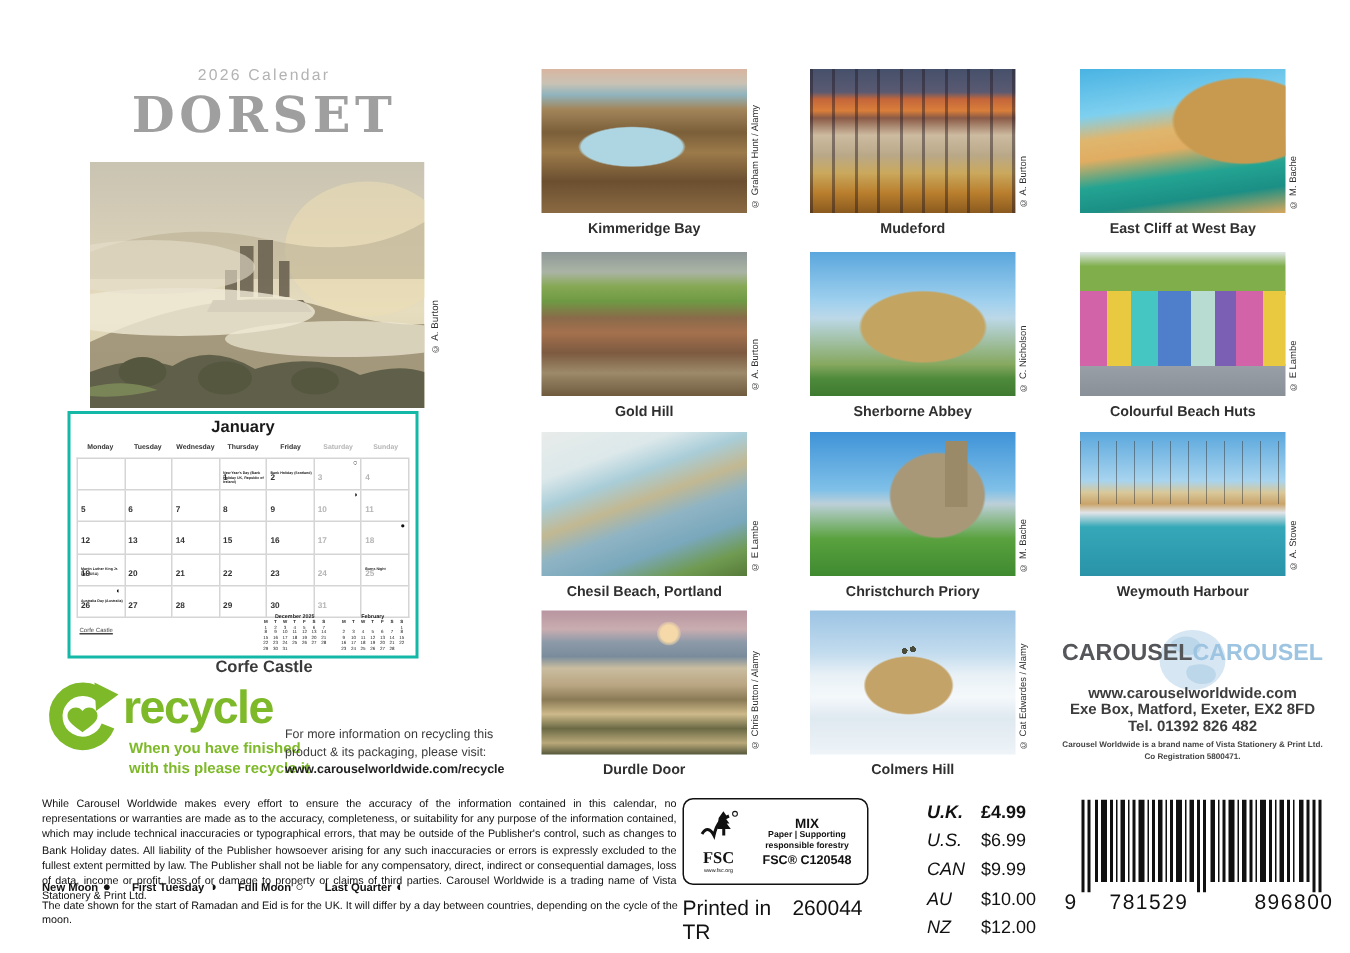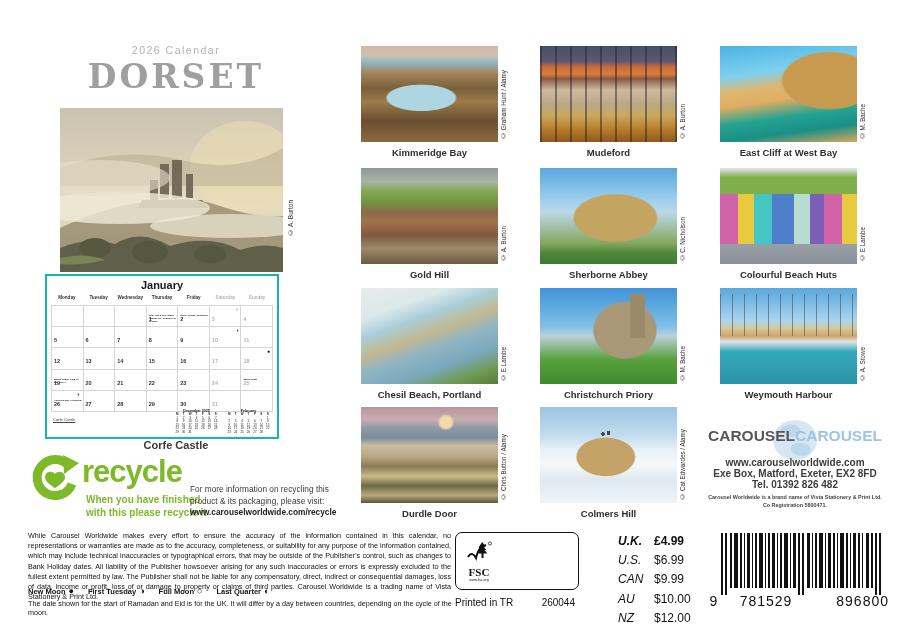--- a/index.html
+++ b/index.html
@@ -130,21 +130,21 @@
   .fsc-box{left:455px;top:532px;width:122px;height:56px;border:1.6px solid #111;
            border-radius:7px;display:flex;align-items:center;background:#fff;}
   .fsc-left{width:46px;text-align:center;}
   .fsc-word{font-family:"Liberation Serif",serif;font-weight:700;font-size:11px;color:#111;line-height:1;}
   .fsc-url{font-size:3.6px;color:#111;}
   .fsc-right{flex:1;text-align:center;padding-right:4px;}
   .fsc-mix{font-size:9px;font-weight:700;color:#111;}
   .fsc-sub{font-size:5.8px;font-weight:700;color:#111;line-height:1.2;}
   .fsc-code{font-size:8.4px;font-weight:700;color:#111;margin-top:1px;}
   .print-line{left:455px;top:597px;width:120px;display:flex;justify-content:space-between;
-              font-size:10px;color:#111;}
+              font-size:14px;color:#111;}
 
   .prices{left:618px;top:531px;font-size:12px;color:#111;}
   .price-row{display:flex;height:19.4px;align-items:center;}
   .price-row .lab{width:36px;font-style:italic;}
   .price-row.bold{font-weight:700;}
 
   .barcode{left:703px;top:533px;width:192px;height:90px;background:#fff;}
   .bc-digits{position:absolute;top:60px;left:0;width:192px;display:flex;
              font-size:14px;color:#111;letter-spacing:1px;}
   .bc-digits span{display:inline-block;}
@@ -444,20 +444,28 @@
   <div class="fsc-left">
     <svg width="26" height="22" viewBox="0 0 26 22">
       <path d="M2 16 C5 11 8 13 10 17 C12 8 15 6 20 4" stroke="#111" stroke-width="2" fill="none"></path>
       <path d="M19 6 l3.5-5 3.5 5 h-2 l3 4 h-2 l3 4 h-10 z" fill="#111" transform="translate(-4,0) scale(.9)"></path>
       <rect x="15.5" y="12" width="2" height="5" fill="#111"></rect>
       <circle cx="24" cy="2.5" r="1.6" fill="none" stroke="#111" stroke-width=".7"></circle>
     </svg>
     <div class="fsc-word">FSC</div>
     <div class="fsc-url">www.fsc.org</div>
   </div>
+  <div class="fsc-right">
+    <div class="fsc-mix">MIX</div>
+    <div class="fsc-sub">
+      <div>Paper | Supporting</div>
+      <div>responsible forestry</div>
+    </div>
+    <div class="fsc-code">FSC® C120548</div>
+  </div>
 </div>
 <div class="abs print-line">
   <span>Printed in TR</span>
   <span>260044</span>
 </div>
 
 <div class="abs prices">
   <div class="price-row bold">
     <span class="lab">U.K.</span>
       <span>£4.99</span>

